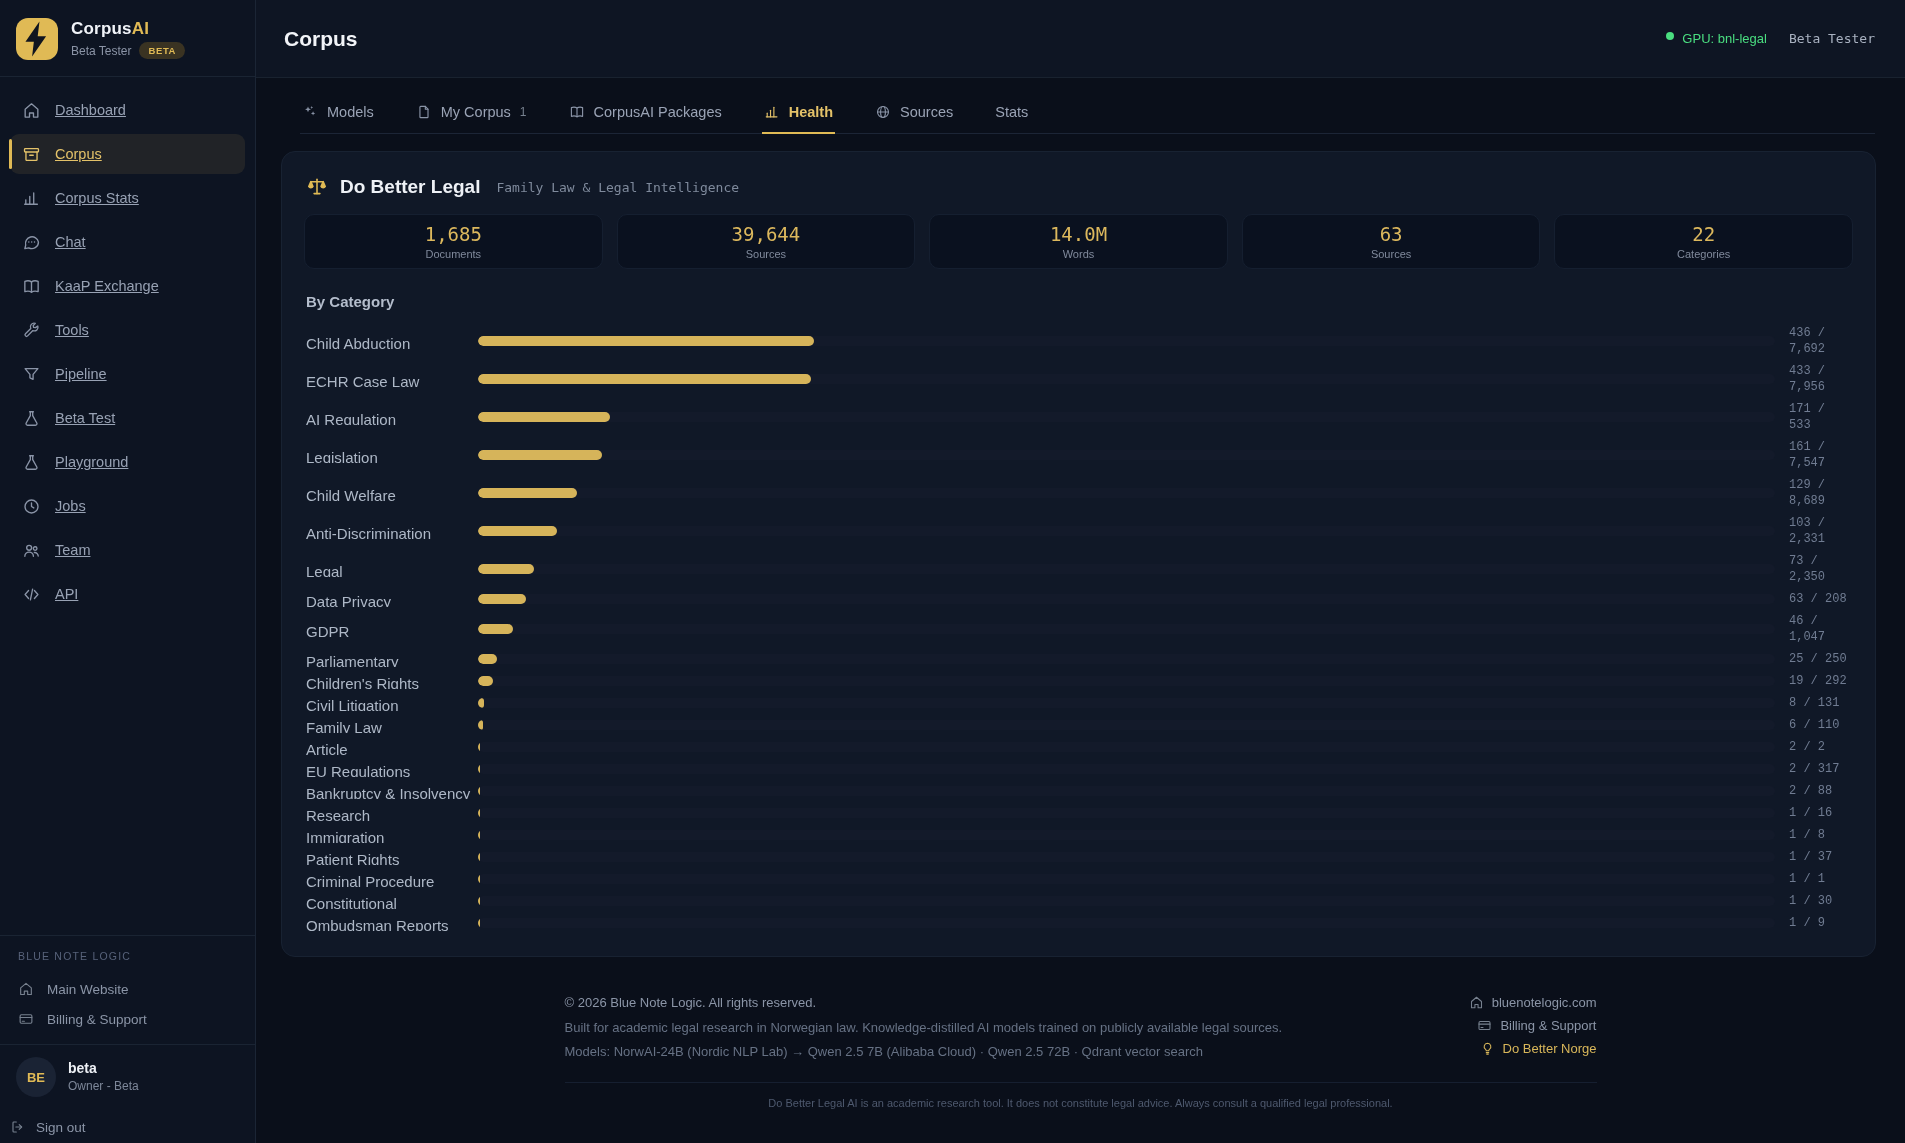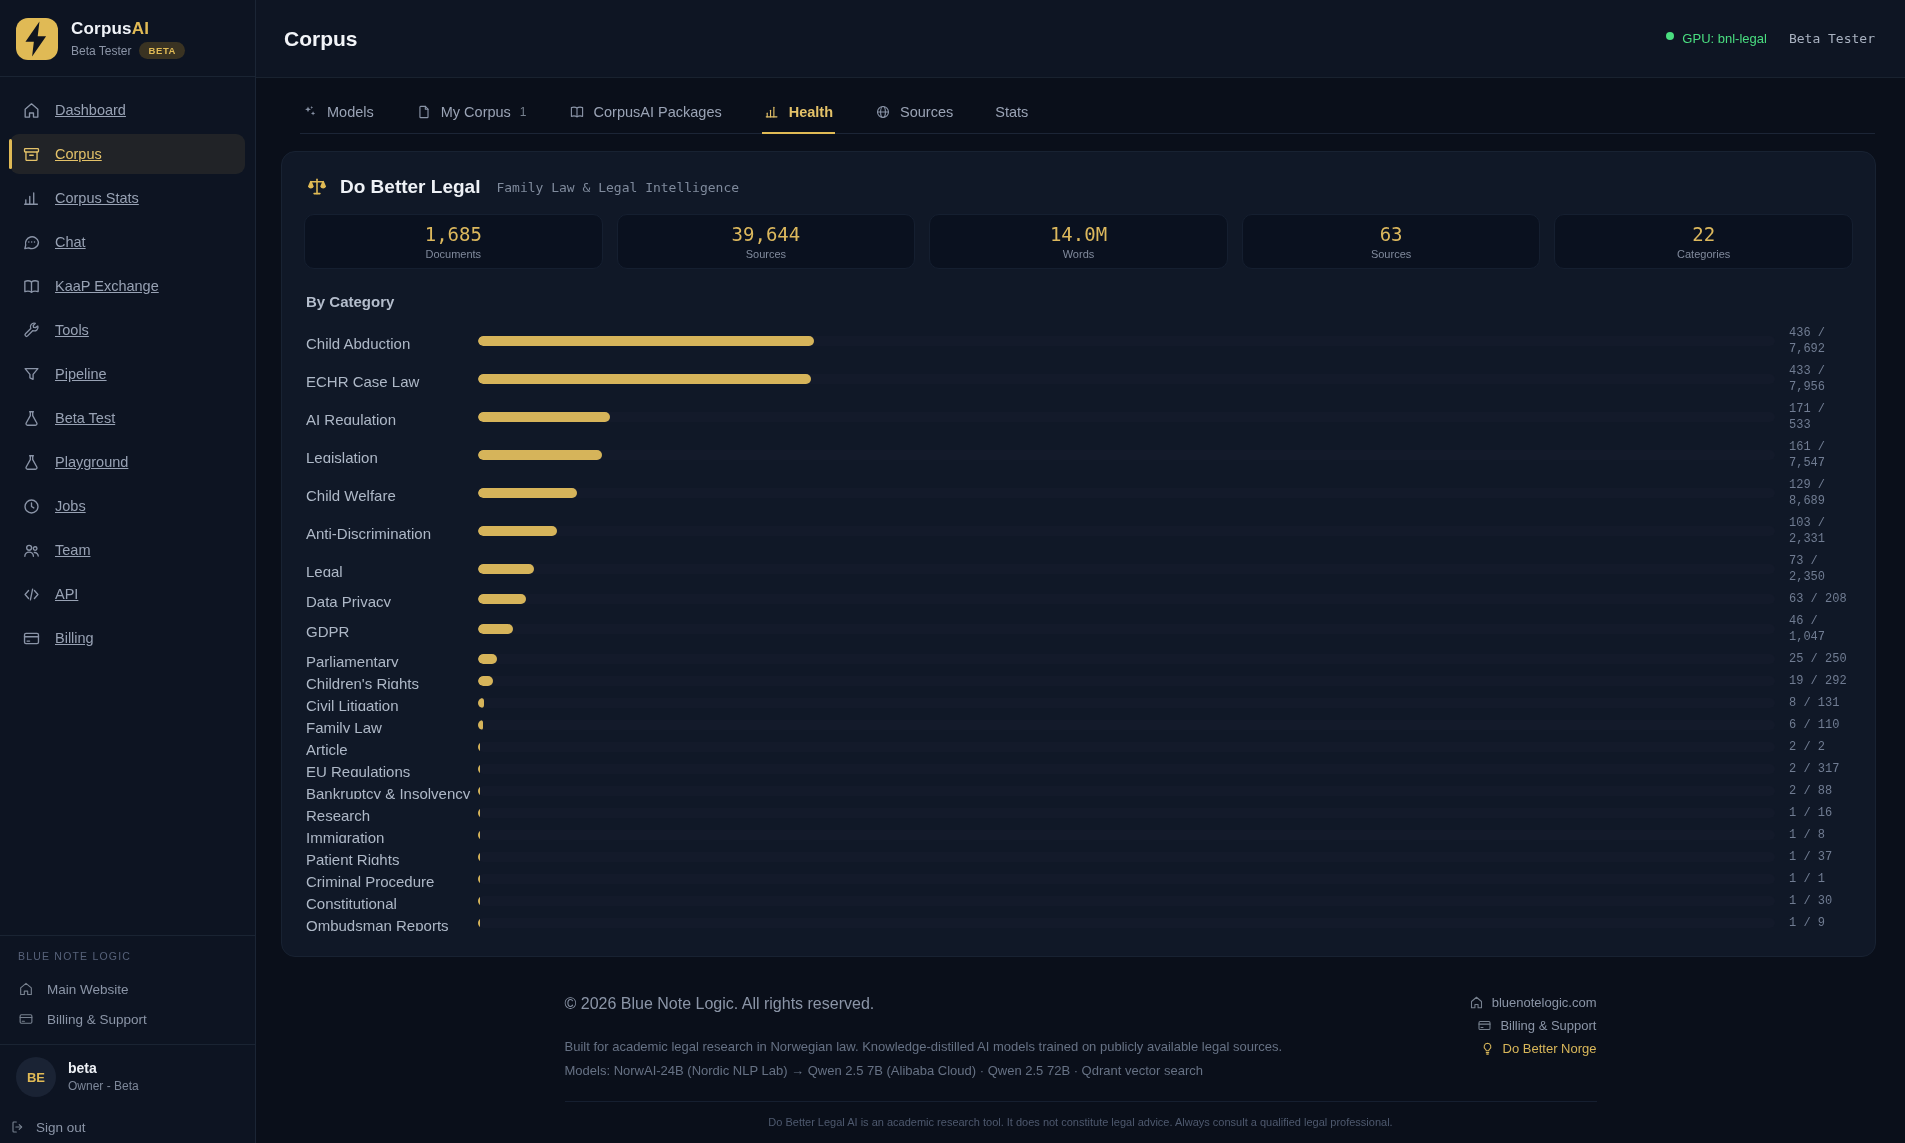--- a/index.html
+++ b/index.html
@@ -119,21 +119,21 @@
   .cat-bar-fill { position:absolute; left:0; top:0; height:10px; border-radius:6px; background:#d6b45a; min-width:2px; }
   .cat-value {
     width:64px; flex:none; 
     font-family:Liberation Mono, monospace; font-size:12px; line-height:16px; color:#707c92;
     padding:3px 0;
   }
 
   
   .footer { width:1032px; margin:38px auto 0 auto; }
   .footer-flex { display:flex; justify-content:space-between; }
-  .footer-line-1 { font-size:16px; color:#8b95a7; margin-bottom:26px; }
+  .footer-line-1 { font-size:13px; color:#8b95a7; margin-bottom:10px; }
   .footer-line { font-size:13px; color:#667184; margin-bottom:9px; }
   .footer-links { display:flex; flex-direction:column; align-items:flex-end; gap:8px; }
   .footer-link { display:flex; align-items:center; gap:8px; font-size:13px; color:#8b95a7; cursor:pointer; }
   .footer-link .icon { width:15px; height:15px; color:#77818f; }
   .footer-link.gold { color:#d9b75a; }
   .footer-link.gold .icon { color:#d9b75a; }
   .footer-divider { height:1px; background:#161f30; margin:14px 0 14px 0; }
   .disclaimer { text-align:center; font-size:11px; color:#4e596e; }
 
   .icon svg { width:100%; height:100%; fill:none; stroke:currentColor; stroke-width:1.7; stroke-linecap:round; stroke-linejoin:round; display:block; }
@@ -267,30 +267,20 @@
         </div>
         <div class="menu-item">
           <span class="icon">
             <svg viewBox="0 0 24 24">
               <path d="M8.3 7 3.9 12l4.4 5"></path>
               <path d="M15.7 7l4.4 5-4.4 5"></path>
               <path d="M13.4 5.3l-2.8 13.4"></path>
             </svg>
           </span>
           <span>API</span>
-        </div>
-        <div class="menu-item">
-          <span class="icon">
-            <svg viewBox="0 0 24 24">
-              <rect x="3.2" y="5.6" width="17.6" height="12.8" rx="1.8"></rect>
-              <path d="M3.2 9.8h17.6"></path>
-              <path d="M6.4 15.3h3.2"></path>
-            </svg>
-          </span>
-          <span>Billing</span>
         </div>
       </nav>
     <div class="sb-spacer"></div>
     <div class="sb-divider"></div>
     <div class="org-section">
       <div class="org-label">BLUE NOTE LOGIC</div>
       <div id="org-links">
           <div class="org-link">
             <span class="icon">
               <svg viewBox="0 0 24 24">

